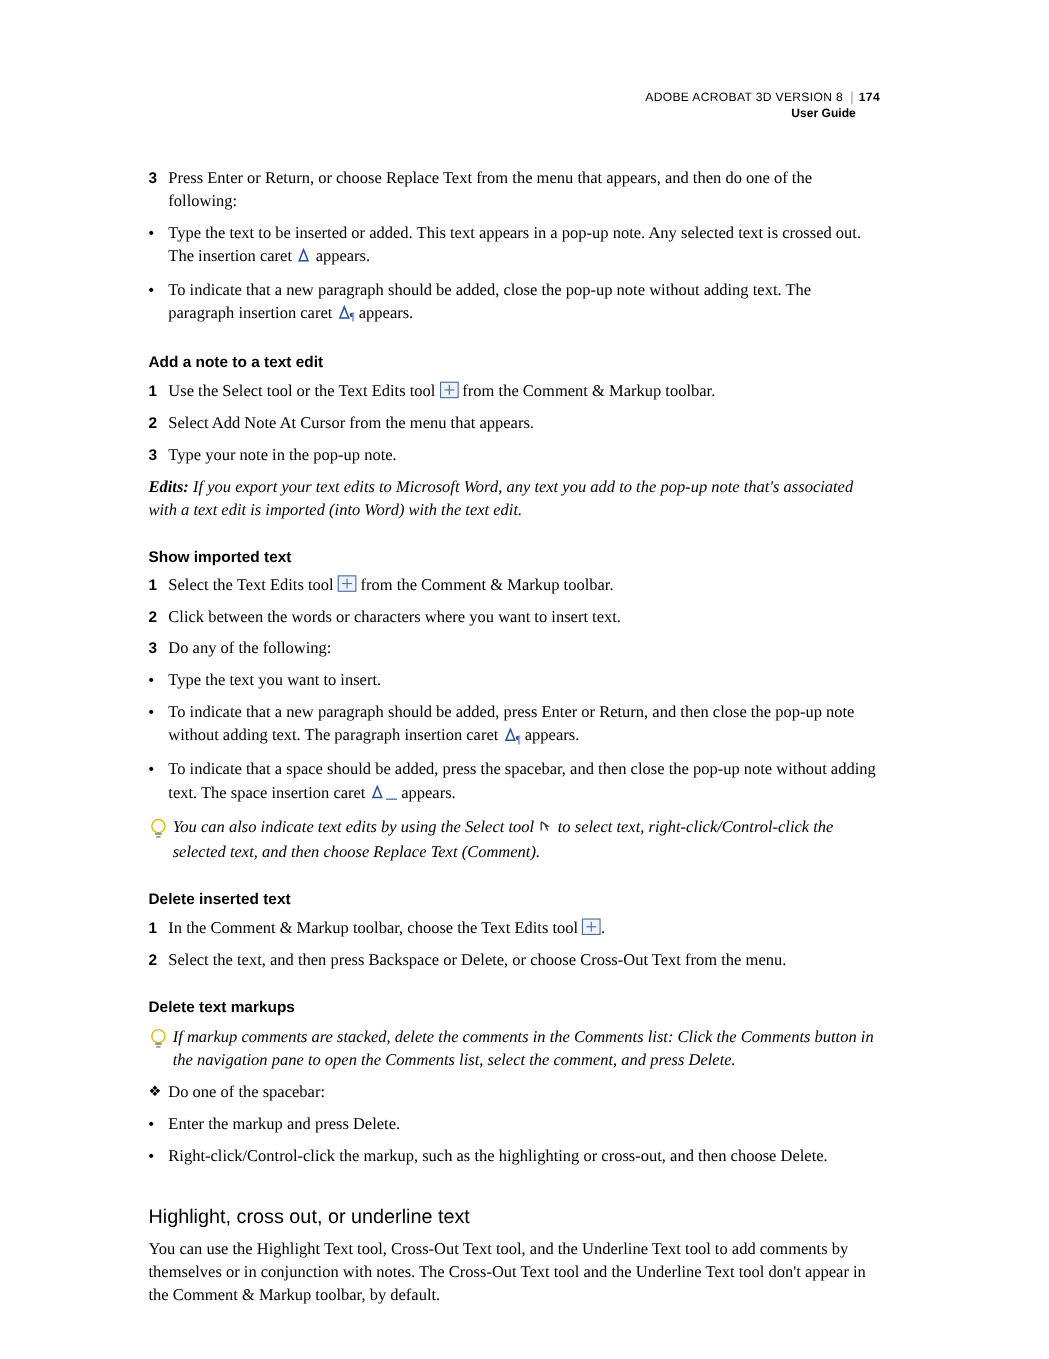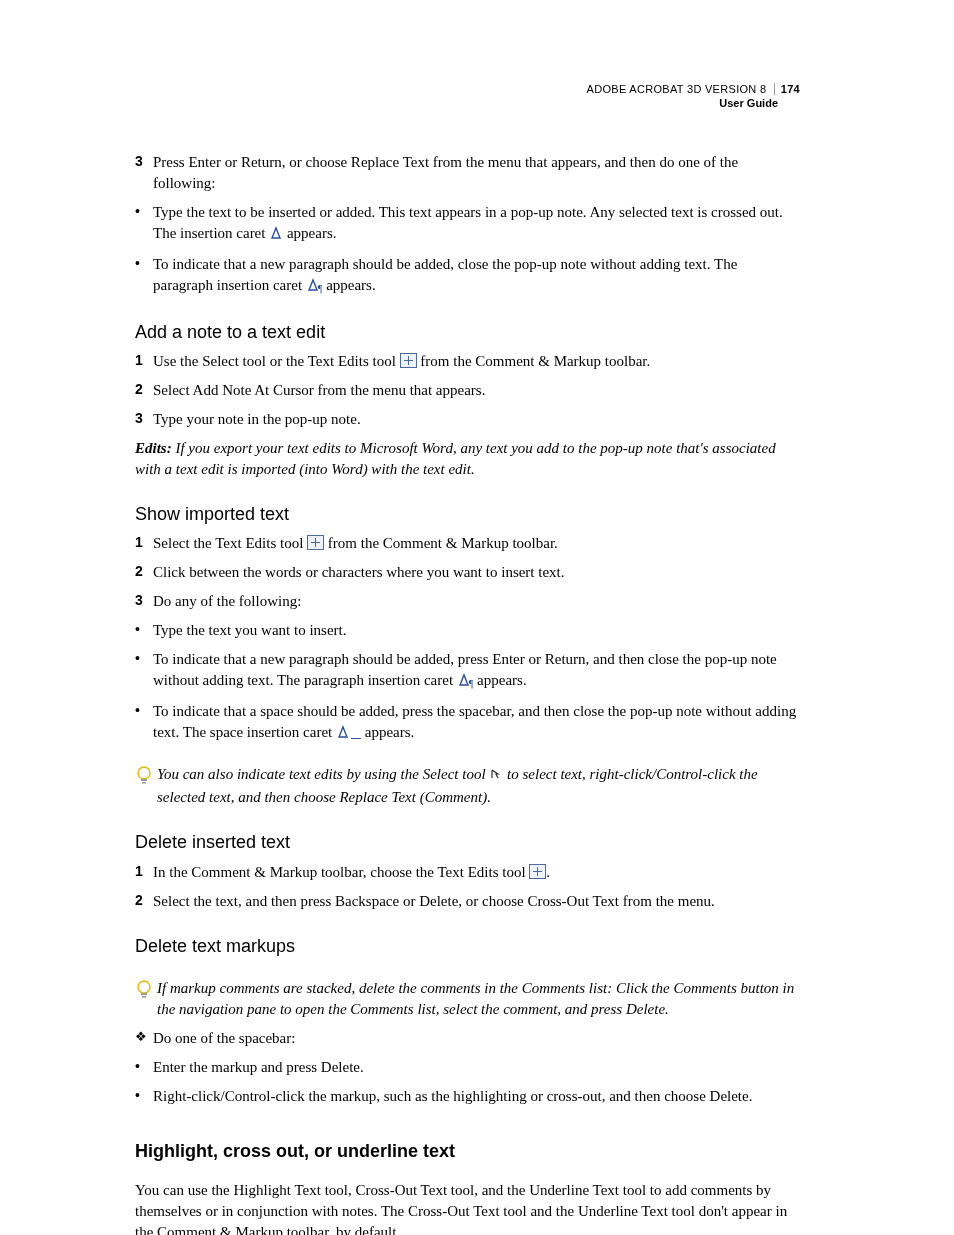--- a/index.html
+++ b/index.html
@@ -45,37 +45,37 @@
     flex: 0 0 18px;
     font-weight: bold;
     font-family: "Myriad Pro", Arial, sans-serif;
     font-size: 14px;
     text-align: left;
   }
   .marker.bullet { font-weight: normal; font-size: 14px; }
   .litext { flex: 1; }
   h4.subhead {
     font-family: "Myriad Pro", Arial, sans-serif;
+    font-weight: bold;
+    font-size: 14px;
+    margin: 22px 0 6px 0;
+  }
+  h3.sectionhead {
+    font-family: "Myriad Pro", Arial, sans-serif;
     font-weight: normal;
     font-size: 18px;
-    margin: 22px 0 6px 0;
-  }
-  h3.sectionhead {
-    font-family: "Myriad Pro", Arial, sans-serif;
-    font-weight: bold;
-    font-size: 18px;
-    margin: 32px 0 16px 0;
+    margin: 32px 0 6px 0;
   }
   .note { margin: 6px 0 4px 0; }
   .note-label { font-style: italic; font-weight: bold; }
   .note-body, .tip-body { font-style: italic; }
   .tip-row {
     display: flex;
     align-items: flex-start;
-    margin: 19px 0 8px 0;
+    margin: 8px 0 8px 0;
   }
   .tip-icon-cell { flex: 0 0 22px; padding-top:1px; }
   .tip-text { flex: 1; }
   .diamond-row { display:flex; align-items:flex-start; margin-bottom:8px; }
   .diamond { flex:0 0 18px; font-size:13px; }
   .para { margin: 4px 0 8px 0; }
   .icon-box {
     display: inline-block;
     width: 15px; height: 13px;
     border: 1px solid #4a6aa0;

